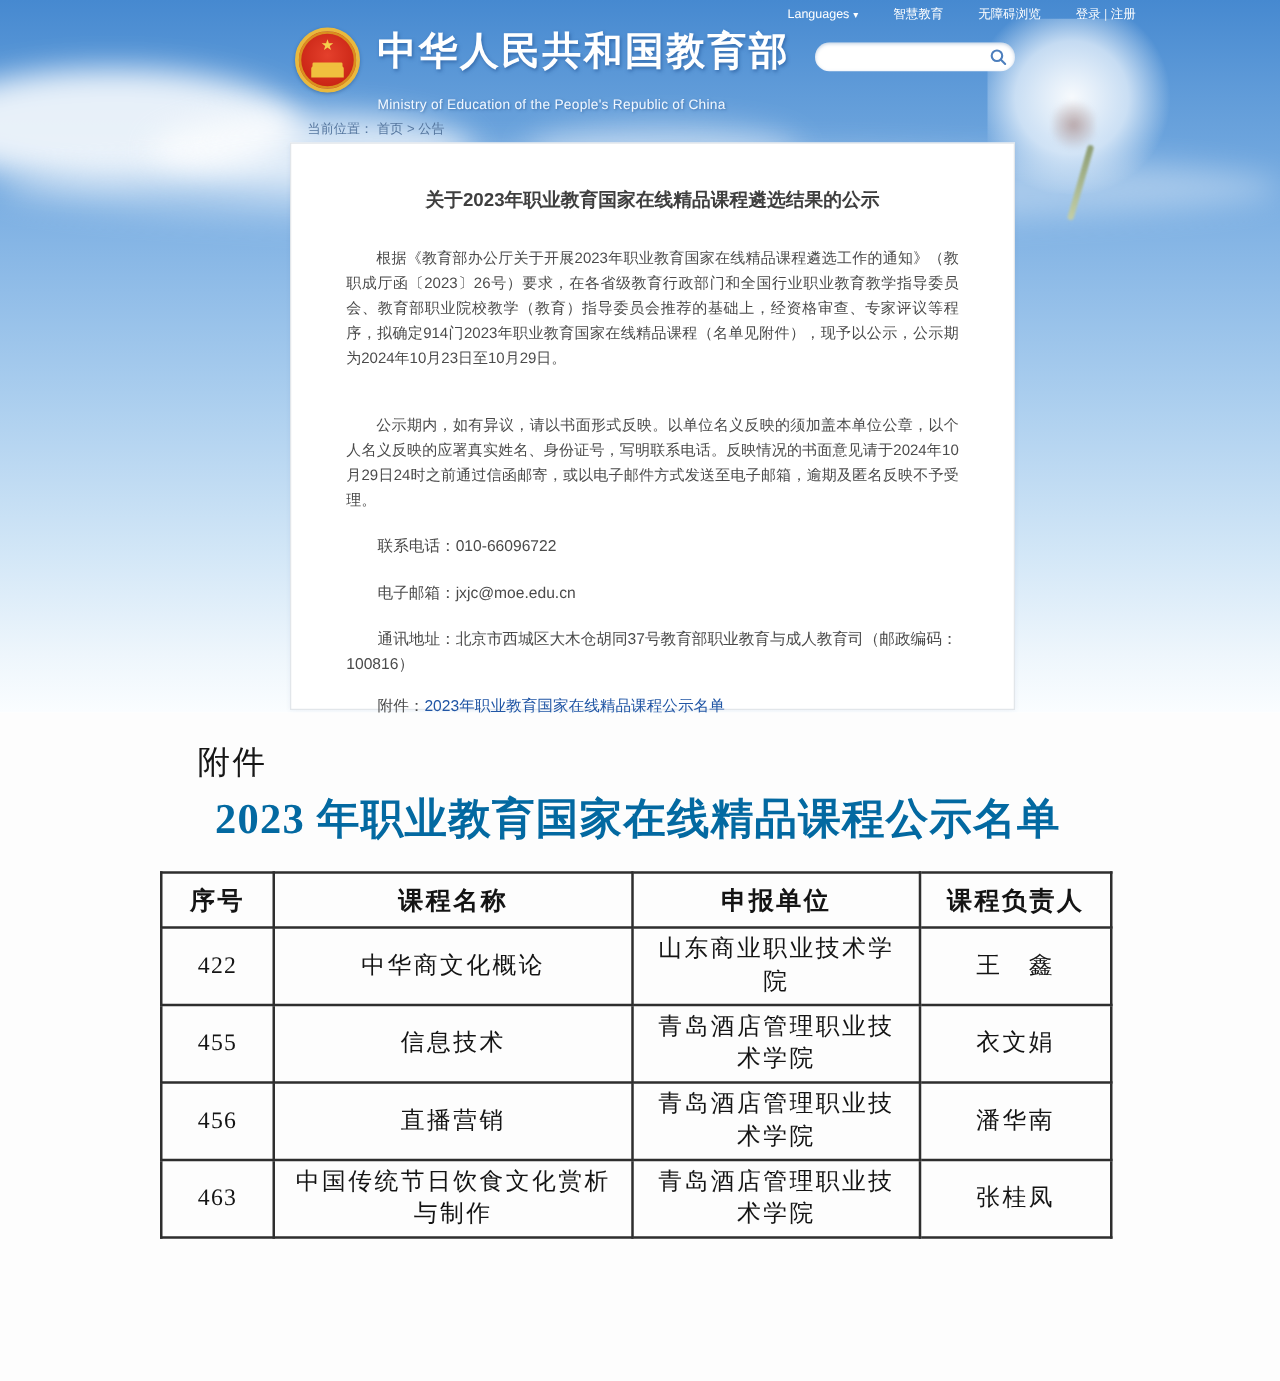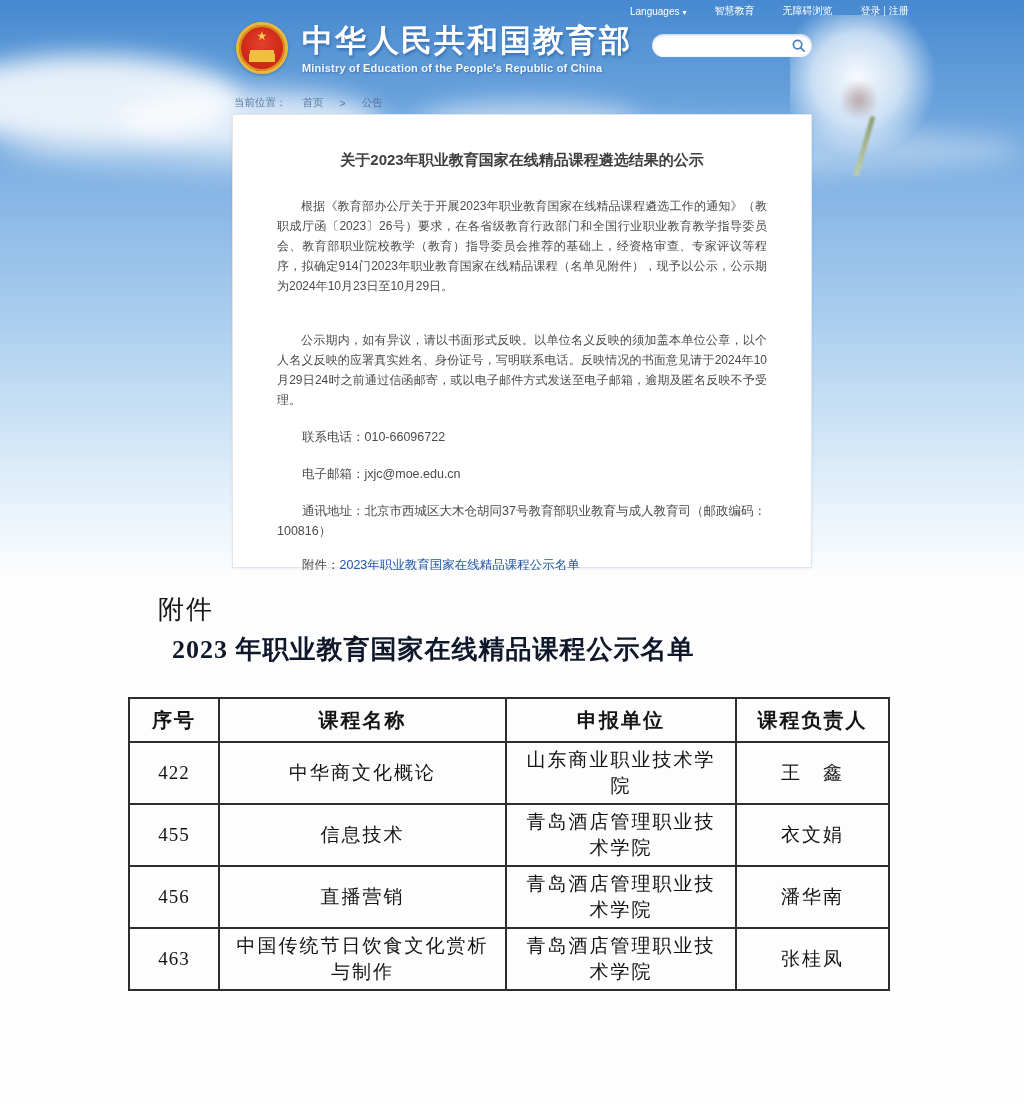--- a/index.html
+++ b/index.html
@@ -43,34 +43,34 @@
     border:3px solid #e9b93d; box-shadow:inset 0 0 0 2px #d98f1f, 0 1px 3px rgba(20,60,110,.4);
     flex:0 0 auto; }
   .emblem .star { position:absolute; left:50%; top:5px; transform:translateX(-50%);
     color:#f6d04d; font-size:12px; line-height:12px; }
   .emblem .gate { position:absolute; left:50%; bottom:9px; transform:translateX(-50%);
     width:26px; height:9px; background:#f0bf3e; border-radius:2px 2px 0 0;
     box-shadow:0 -4px 0 -1px #f0bf3e; }
   .site-names { margin-left:14px; padding-top:2px; }
   .site-zh { font-size:31px; font-weight:bold; color:#ffffff; letter-spacing:2px;
     text-shadow:1px 2px 3px rgba(25,75,140,.55); line-height:34px; }
-  .site-en { font-size:11px; font-weight:bold; color:#f2f8ff; letter-spacing:.2px;
-    margin-top:4px; text-shadow:1px 1px 2px rgba(25,75,140,.5); }
+  .site-en { font-size:11px; font-weight:normal; color:#f2f8ff; letter-spacing:.2px;
+    margin-top:20px; text-shadow:1px 1px 2px rgba(25,75,140,.5); }
 
   
   .search { position:absolute; left:652px; top:34px; width:160px; height:23px;
     background:#fff; border-radius:12px; box-shadow:inset 0 1px 3px rgba(60,110,170,.35);
     display:flex; align-items:center; padding:0 6px 0 12px; }
   .search input { flex:1; border:none; outline:none; background:transparent;
     font-size:11px; color:#456; min-width:0; }
   .search .mag { width:15px; height:15px; flex:0 0 auto; cursor:pointer; }
 
   
-  .crumb { position:absolute; left:234px; top:96px; font-size:10.5px; color:#56779f;
-    display:flex; gap:16px; align-items:center; }
+  .crumb { position:absolute; left:246px; top:96px; font-size:10.5px; color:#56779f;
+    display:flex; gap:3px; align-items:center; }
   .crumb a { color:#56779f; text-decoration:none; cursor:pointer; }
 
   
   .doc { position:absolute; left:232px; top:114px; width:580px; height:454px;
     background:#fff; border:1px solid #e2e6ea; box-shadow:0 1px 4px rgba(50,90,140,.08);
     padding:36px 44px 0 44px; }
   .doc-title { text-align:center; font-size:15px; font-weight:bold; color:#3f3f3f; }
   .doc p.body { margin-top:26px; font-size:12px; line-height:20px; color:#4a4a4a;
     text-align:justify; text-indent:2em; }
   .doc p.body + p.body { margin-top:34px; }
@@ -80,22 +80,22 @@
   .doc .attach-line { margin-top:16px; font-size:12.5px; color:#4a4a4a; text-indent:2em; }
   .doc .attach-line a { color:#2156a5; text-decoration:none; cursor:pointer; }
   .doc .sig { margin-top:20px; text-align:right; font-size:12.5px; color:#555; }
   .doc .date { margin-top:17px; text-align:right; font-size:12.5px; color:#555; }
 
   
   .sheet { position:absolute; left:0; top:570px; width:1024px; height:535px;
     background:#fdfdfd; font-family:"Liberation Serif","DejaVu Serif",serif; }
   .sheet-label { position:absolute; left:158px; top:22px; font-size:26px;
     color:#161616; letter-spacing:2px; }
-  .sheet-title { position:absolute; left:172px; top:62px; font-size:26px;
-    font-weight:bold; color:#0f172a; letter-spacing:1px; }
+  .sheet-title { position:absolute; left:172px; top:62px; font-size:34px;
+    font-weight:bold; color:#0369a1; letter-spacing:1px; }
   .sheet table { position:absolute; left:128px; top:127px; width:760px;
     border-collapse:collapse; table-layout:fixed;
     font-family:"Liberation Serif","DejaVu Serif",serif; }
   .sheet th, .sheet td { border:2px solid #2e2e2e; text-align:center;
     vertical-align:middle; color:#141414; padding:4px 10px; }
   .sheet th { height:44px; font-size:20px; font-weight:bold; letter-spacing:2px; }
   .sheet td { height:59px; font-size:19px; letter-spacing:2px; line-height:26px; }
   .sheet td.num { letter-spacing:1px; }
 </style>
 </head>

